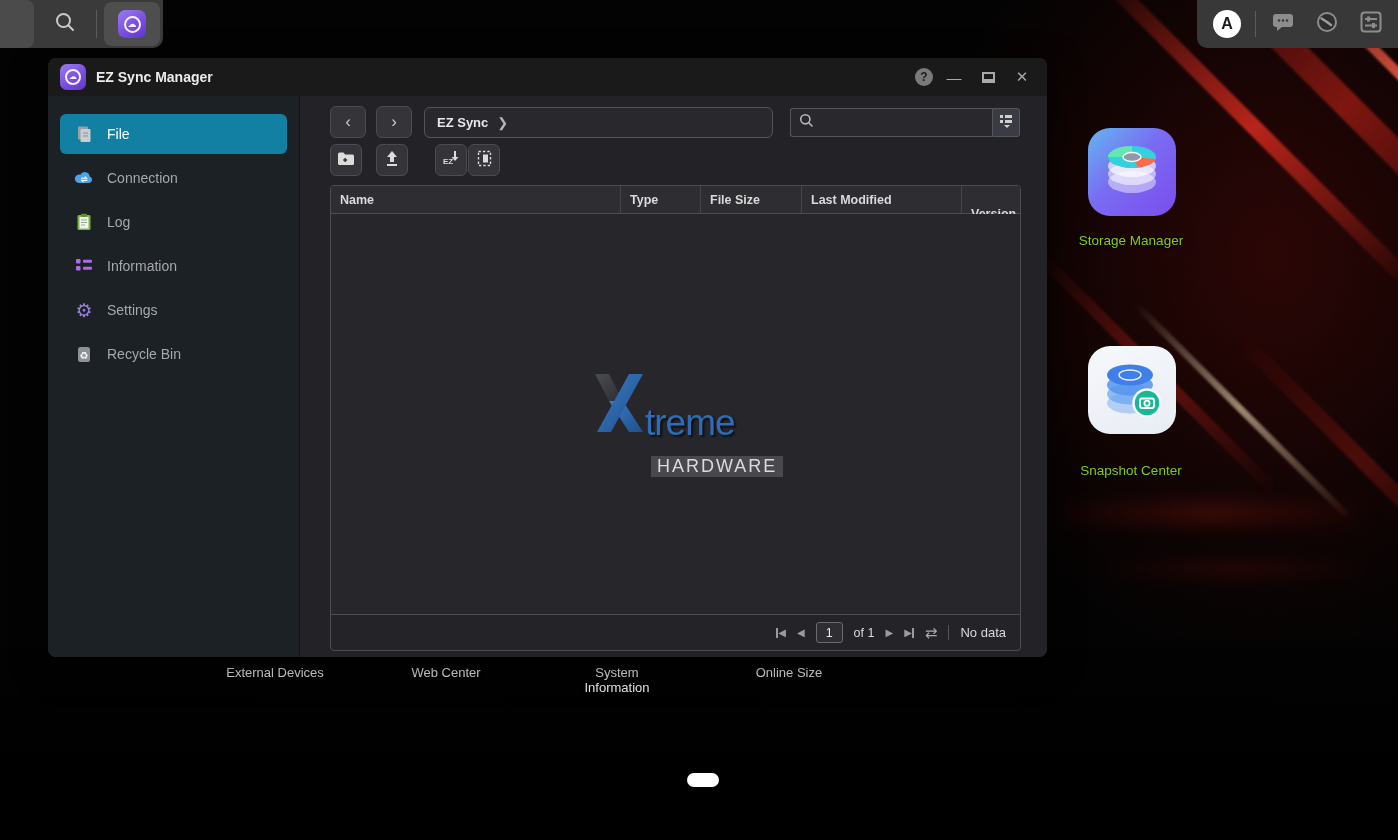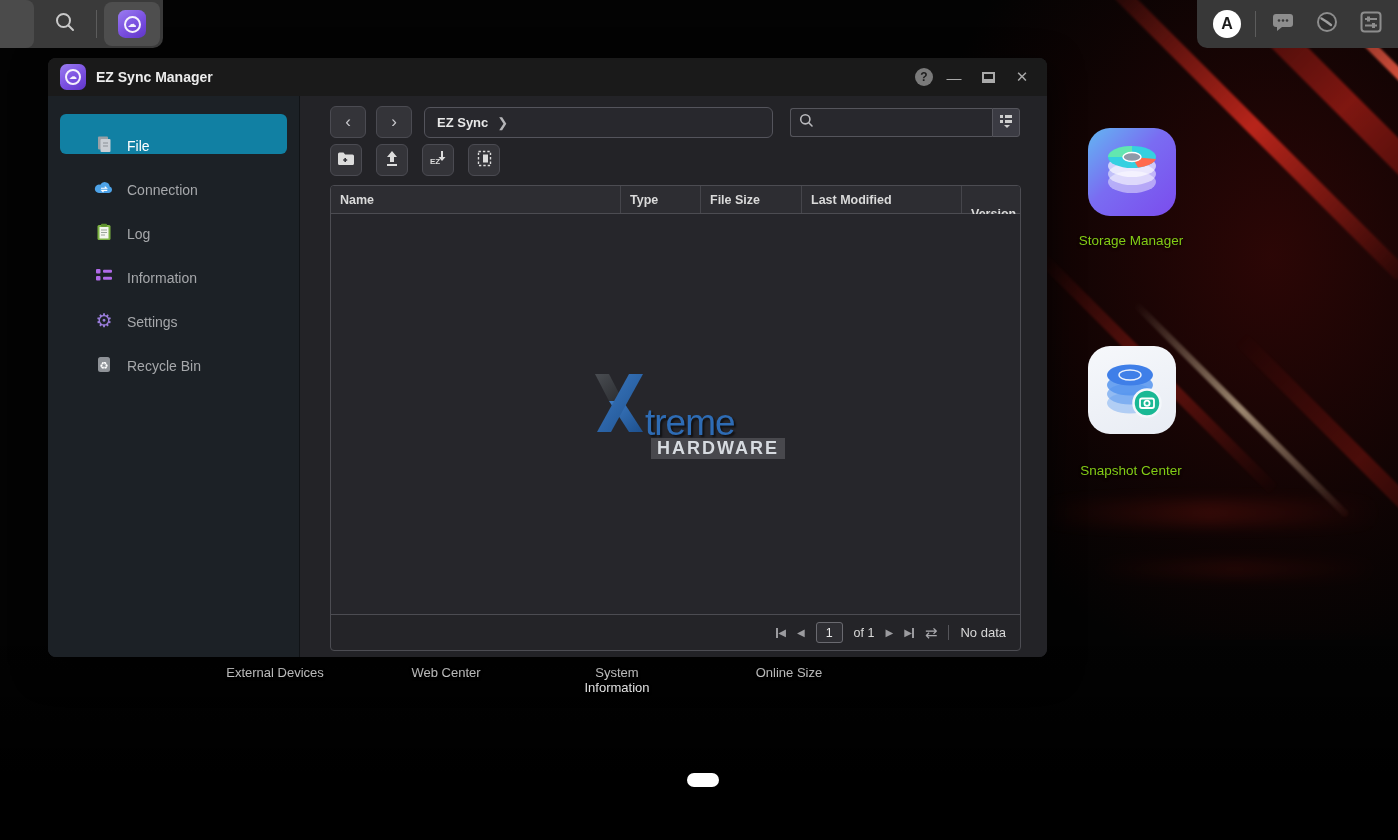--- a/index.html
+++ b/index.html
@@ -65,22 +65,22 @@
   .wc { width:26px; height:26px; display:flex; align-items:center; justify-content:center;
     color:#a9a9a9; font-size:15px; margin-left:8px; cursor:pointer; }
   .wc-help { width:18px; height:18px; border-radius:50%; background:#7a7a7a; color:#1c1c1c;
     font-size:12px; font-weight:bold; }
   .wc-max { width:13px; height:11px; border:2px solid #a9a9a9; border-bottom-width:4px; }
   .winbody { flex:1; display:flex; min-height:0; }
 
   
   .sidebar { width:252px; background:#1c2126; padding-top:14px; flex:0 0 252px;
     border-right:1px solid #101316; }
-  .side-item { height:40px; margin:4px 12px; border-radius:6px; display:flex; align-items:flex-end;
-    gap:13px; padding-left:34px; cursor:pointer; }
+  .side-item { height:40px; margin:4px 12px; border-radius:6px; display:flex; align-items:center;
+    gap:13px; padding-left:14px; cursor:pointer; }
   .side-item .lbl { font-size:14px; color:#a6a8ab; }
   .side-item.sel { background:#1180a3; }
   .side-item.sel .lbl { color:#fff; }
   .sicon { width:20px; height:20px; display:flex; align-items:center; justify-content:center; }
 
   
   .content { flex:1; position:relative; background:#232327; }
   .navbtn { position:absolute; width:36px; height:32px; background:#343439; border:1px solid #4b4b52;
     border-radius:6px; color:#c9c9cd; font-size:17px; display:flex; align-items:center;
     justify-content:center; cursor:pointer; }
@@ -118,22 +118,22 @@
     color:#eaeaea; font-size:12.5px; text-align:center; font-family:"Liberation Sans",sans-serif; }
   .pgtext { color:#d9d9d9; font-size:12.5px; }
   .pgsync { color:#a9a9ad; font-size:15px; cursor:pointer; }
   .pgdiv { width:1px; height:15px; background:#55555a; }
 
   
   .wm { position:absolute; left:262px; top:158px; width:220px; }
   .wm-row { display:flex; align-items:flex-end; }
   .wm-treme { font-size:37px; font-weight:normal; color:#2e6cb5; letter-spacing:-1px; line-height:.8;
     text-shadow:2px 2px 2px rgba(0,0,0,.6); }
-  .wm-hw { margin-left:58px; margin-top:0; background:rgba(255,255,255,.16); color:#d7dbe0;
-    font-size:18px; font-weight:bold; letter-spacing:2px; padding:0 6px; width:max-content; }
+  .wm-hw { margin-left:58px; margin-top:18px; background:rgba(255,255,255,.16); color:#d7dbe0;
+    font-size:18px; font-weight:normal; letter-spacing:2px; padding:0 6px; width:max-content; }
 
   
   .shortcut-tile { position:absolute; width:88px; height:88px; border-radius:22px; cursor:pointer;
     display:flex; align-items:center; justify-content:center; z-index:2; }
   .t-storage { left:1088px; top:128px; background:linear-gradient(135deg,#62b7f2 0%,#7a6cf2 45%,#7b4ced 100%); }
   .t-snap { left:1088px; top:346px; background:linear-gradient(160deg,#f6f8fb,#e8ecf4); }
   .shortcut-label { position:absolute; width:140px; text-align:center; color:#84cc16; font-size:13.5px;
     text-shadow:0 1px 3px rgba(0,0,0,.9); z-index:2; }
   .desk-label { position:absolute; color:#f0f0f0; font-size:13px; text-align:center;
     text-shadow:0 1px 3px rgba(0,0,0,.9); z-index:2; cursor:pointer; }
@@ -336,21 +336,21 @@
           </span>
         </div>
         <div class="toolbtn" style="left:76px;">
           <span>
             <svg width="16" height="17" viewBox="0 0 16 17">
                 <path d="M8 1 L13 7 H10 V12 H6 V7 H3 Z" fill="#dcdcdc"></path>
                 <rect x="3" y="14" width="10" height="2" fill="#dcdcdc"></rect>
               </svg>
           </span>
         </div>
-        <div class="toolbtn" style="left:122px;">
+        <div class="toolbtn" style="left:135px;">
           <span>
             <svg width="18" height="17" viewBox="0 0 18 17">
                 <text x="1" y="14" font-size="8" font-weight="bold" fill="#dcdcdc">EZ</text>
                 <path d="M12.5 1 V7 H15 L11.5 11 L8 7 H10.5 V1 Z" fill="#dcdcdc" transform="translate(1.5,0)"></path>
               </svg>
           </span>
         </div>
         <div class="toolbtn" style="left:168px;">
           <span>
             <svg width="15" height="17" viewBox="0 0 15 17">

